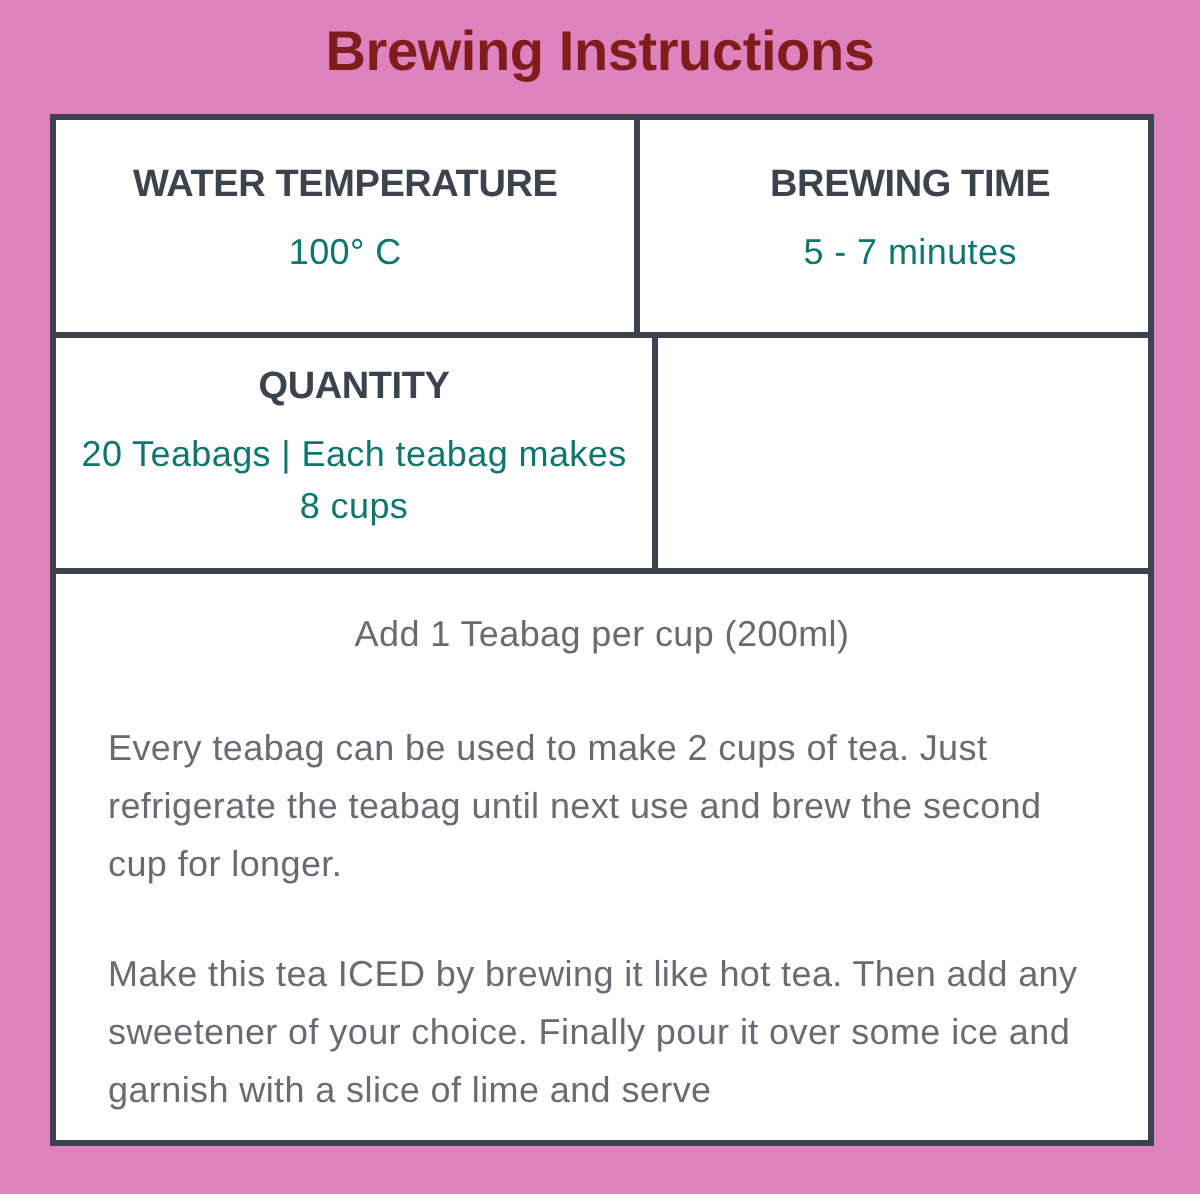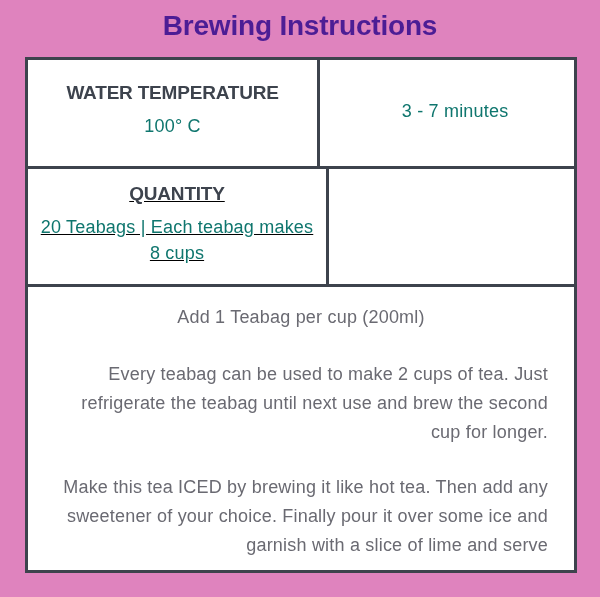--- a/index.html
+++ b/index.html
@@ -24,21 +24,21 @@
   .title {
     position: absolute;
     left: 0;
     top: 10px;
     width: 600px;
     text-align: center;
     font-family: "Liberation Sans", sans-serif;
     font-size: 28px;
     font-weight: bold;
     letter-spacing: -0.2px;
-    color: #4c1d95;
+    color: #7f1d1d;
   }
 
   
   .info-table {
     position: absolute;
     left: 25px;
     top: 57px;
     width: 552px;
     height: 516px;
     box-sizing: border-box;
@@ -47,21 +47,21 @@
     display: flex;
     flex-direction: column;
   }
 
   .row {
     display: flex;
     flex-direction: row;
     box-sizing: border-box;
   }
   .row-1 { height: 112px; gap: 16px; }
-  .row-2 { height: 122px; text-decoration: underline; }
+  .row-2 { height: 122px; }
   .row-1, .row-2 {
     border-bottom: 3px solid #3d434d;
   }
 
   .cell {
     box-sizing: border-box;
     display: flex;
     flex-direction: column;
     align-items: center;
     justify-content: center;
@@ -92,21 +92,21 @@
     line-height: 26px;
     color: #0f766e;
     letter-spacing: 0.2px;
   }
 
   
   .notes {
     flex: 1 1 auto;
     box-sizing: border-box;
     padding: 16px 26px 10px;
-    text-align: right;
+    text-align: left;
     display: flex;
     flex-direction: column;
     align-items: center;
   }
   .note-para {
     font-family: "Liberation Sans", sans-serif;
     font-weight: 300;
     font-size: 18px;
     line-height: 29px;
     color: #6a6a72;
@@ -126,21 +126,22 @@
   <div class="title">Brewing Instructions</div>
 
   <div class="info-table">
 
     <div class="row row-1">
       <div class="cell cell-left">
         <div class="cell-heading">WATER TEMPERATURE</div>
         <div class="cell-value">100° C</div>
       </div>
       <div class="cell cell-right">
-        <div class="cell-value">3 - 7 minutes</div>
+        <div class="cell-heading">BREWING TIME</div>
+        <div class="cell-value">5 - 7 minutes</div>
       </div>
     </div>
 
     <div class="row row-2">
       <div class="cell cell-left">
         <div class="cell-heading">QUANTITY</div>
         <div class="cell-value">20 Teabags | Each teabag makes 8 cups</div>
       </div>
       <div class="cell cell-right">
       </div>

